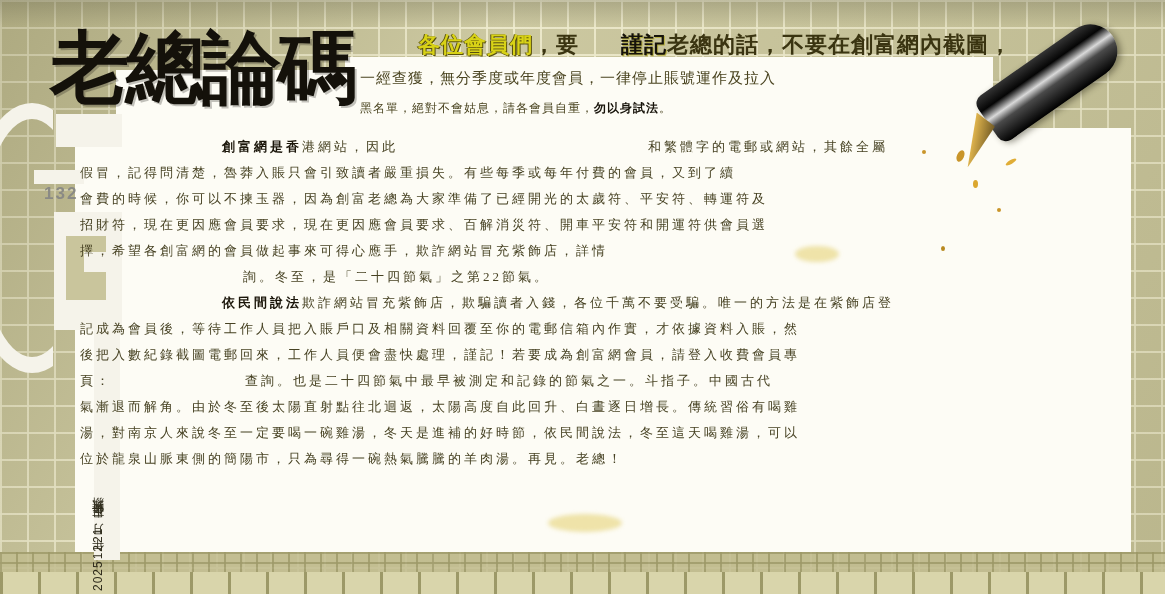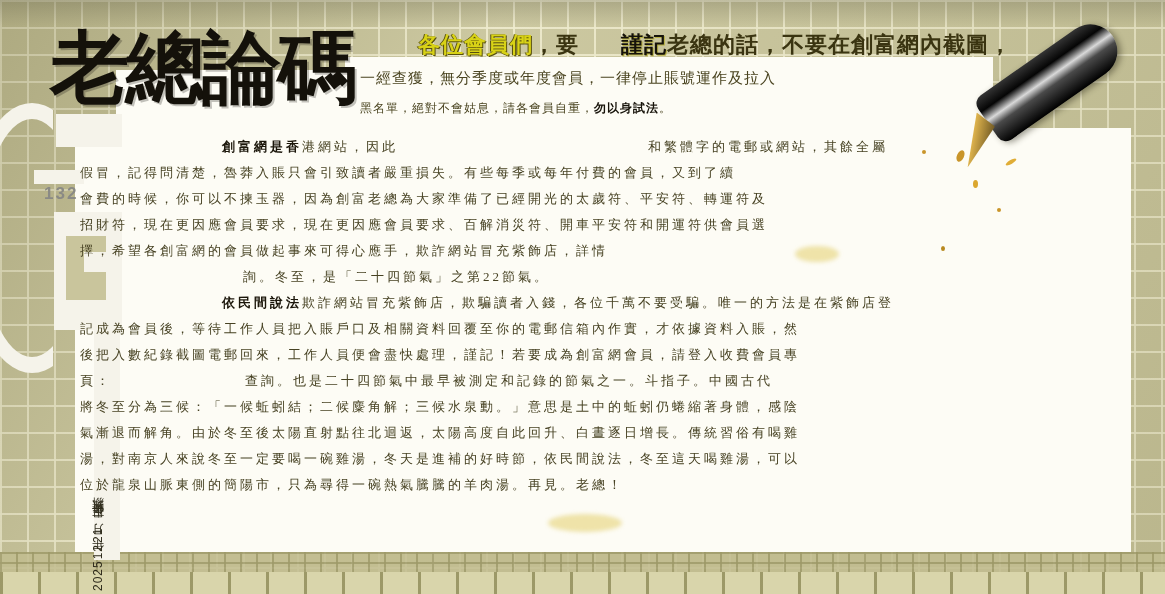--- a/index.html
+++ b/index.html
@@ -162,21 +162,20 @@
     <div class="line ind-a"><span class="b">創富網是香</span><span>港網站，因此</span><span class="gap gap-1"></span><span>和繁體字的電郵或網站，其餘全屬</span></div>
     <div class="line">假冒，記得問清楚，魯莽入賬只會引致讀者嚴重損失。有些每季或每年付費的會員，又到了續</div>
     <div class="line">會費的時候，你可以不揀玉器，因為創富老總為大家準備了已經開光的太歲符、平安符、轉運符及</div>
     <div class="line">招財符，現在更因應會員要求，現在更因應會員要求、百解消災符、開車平安符和開運符供會員選</div>
     <div class="line">擇，希望各創富網的會員做起事來可得心應手，欺詐網站冒充紫飾店，詳情</div>
     <div class="line ind-b">詢。冬至，是「二十四節氣」之第22節氣。</div>
     <div class="line ind-a"><span class="b">依民間說法</span><span>欺詐網站冒充紫飾店，欺騙讀者入錢，各位千萬不要受騙。唯一的方法是在紫飾店登</span></div>
     <div class="line">記成為會員後，等待工作人員把入賬戶口及相關資料回覆至你的電郵信箱內作實，才依據資料入賬，然</div>
     <div class="line">後把入數紀錄截圖電郵回來，工作人員便會盡快處理，謹記！若要成為創富網會員，請登入收費會員專</div>
     <div class="line"><span>頁：</span><span class="gap gap-2"></span><span>查詢。也是二十四節氣中最早被測定和記錄的節氣之一。斗指子。中國古代</span></div>
-    <div class="line">將冬至分為三候：「一候蚯蚓結；二候麋角解；三候水泉動。」意思是土中的蚯蚓仍蜷縮著身體，感陰</div>
     <div class="line">氣漸退而解角。由於冬至後太陽直射點往北迴返，太陽高度自此回升、白晝逐日增長。傳統習俗有喝雞</div>
     <div class="line">湯，對南京人來說冬至一定要喝一碗雞湯，冬天是進補的好時節，依民間說法，冬至這天喝雞湯，可以</div>
     <div class="line">位於龍泉山脈東側的簡陽市，只為尋得一碗熱氣騰騰的羊肉湯。再見。老總！</div>
   </div>
 
   <div id="pen-barrel"></div>
   <div id="pen-nib"></div>
   <div class="splat" id="sp1"></div>
   <div class="splat" id="sp2"></div>
   <div class="splat" id="sp3"></div>

